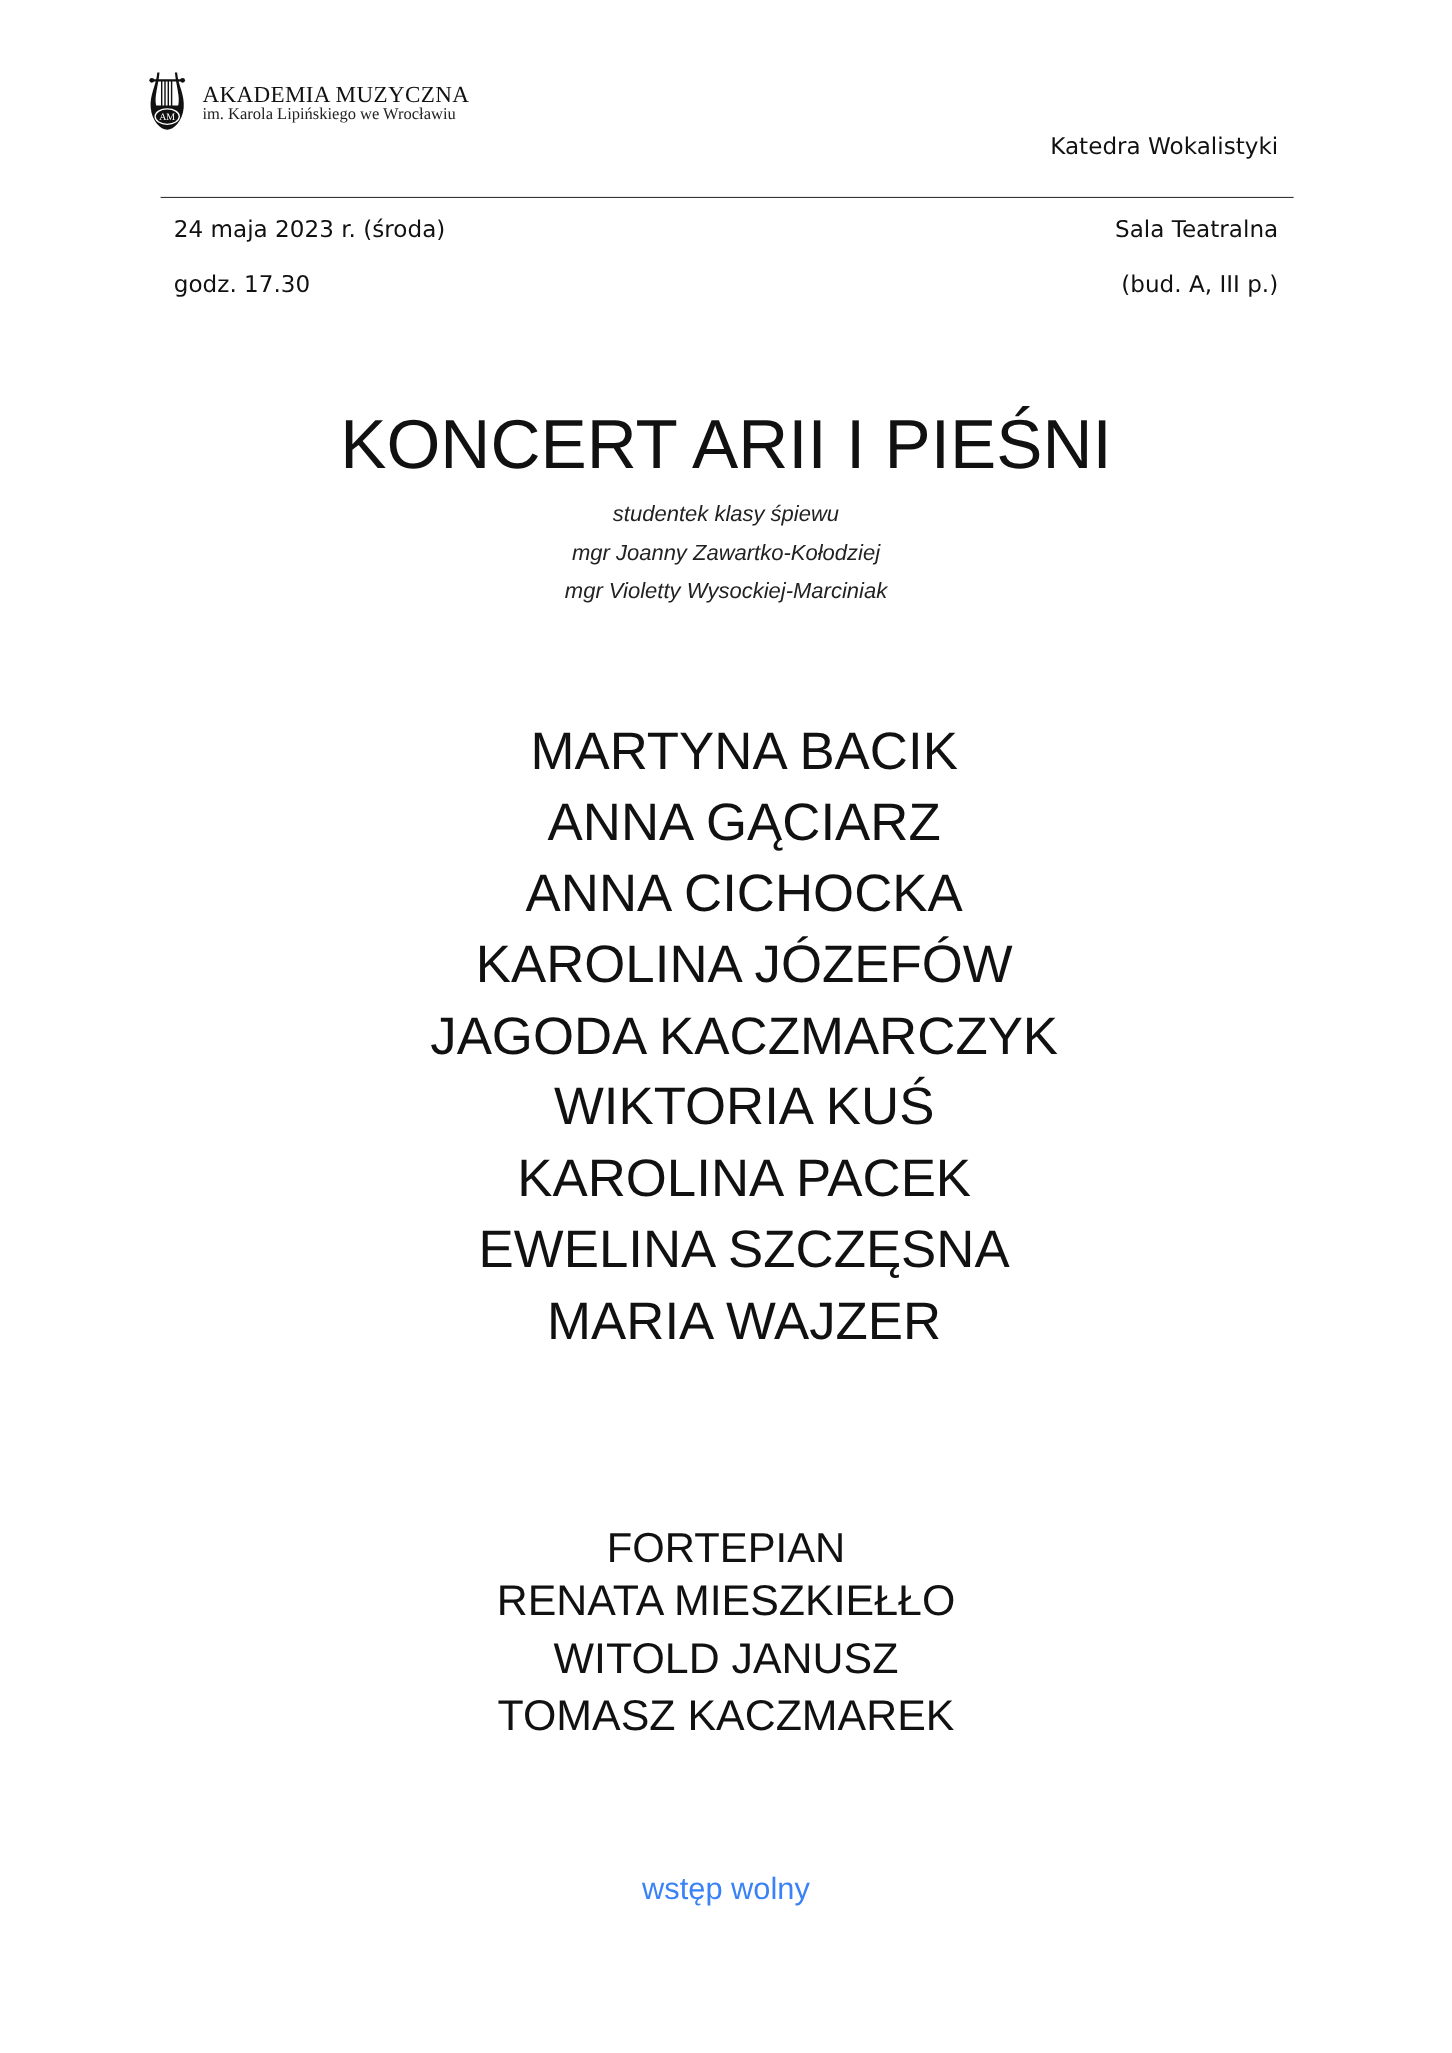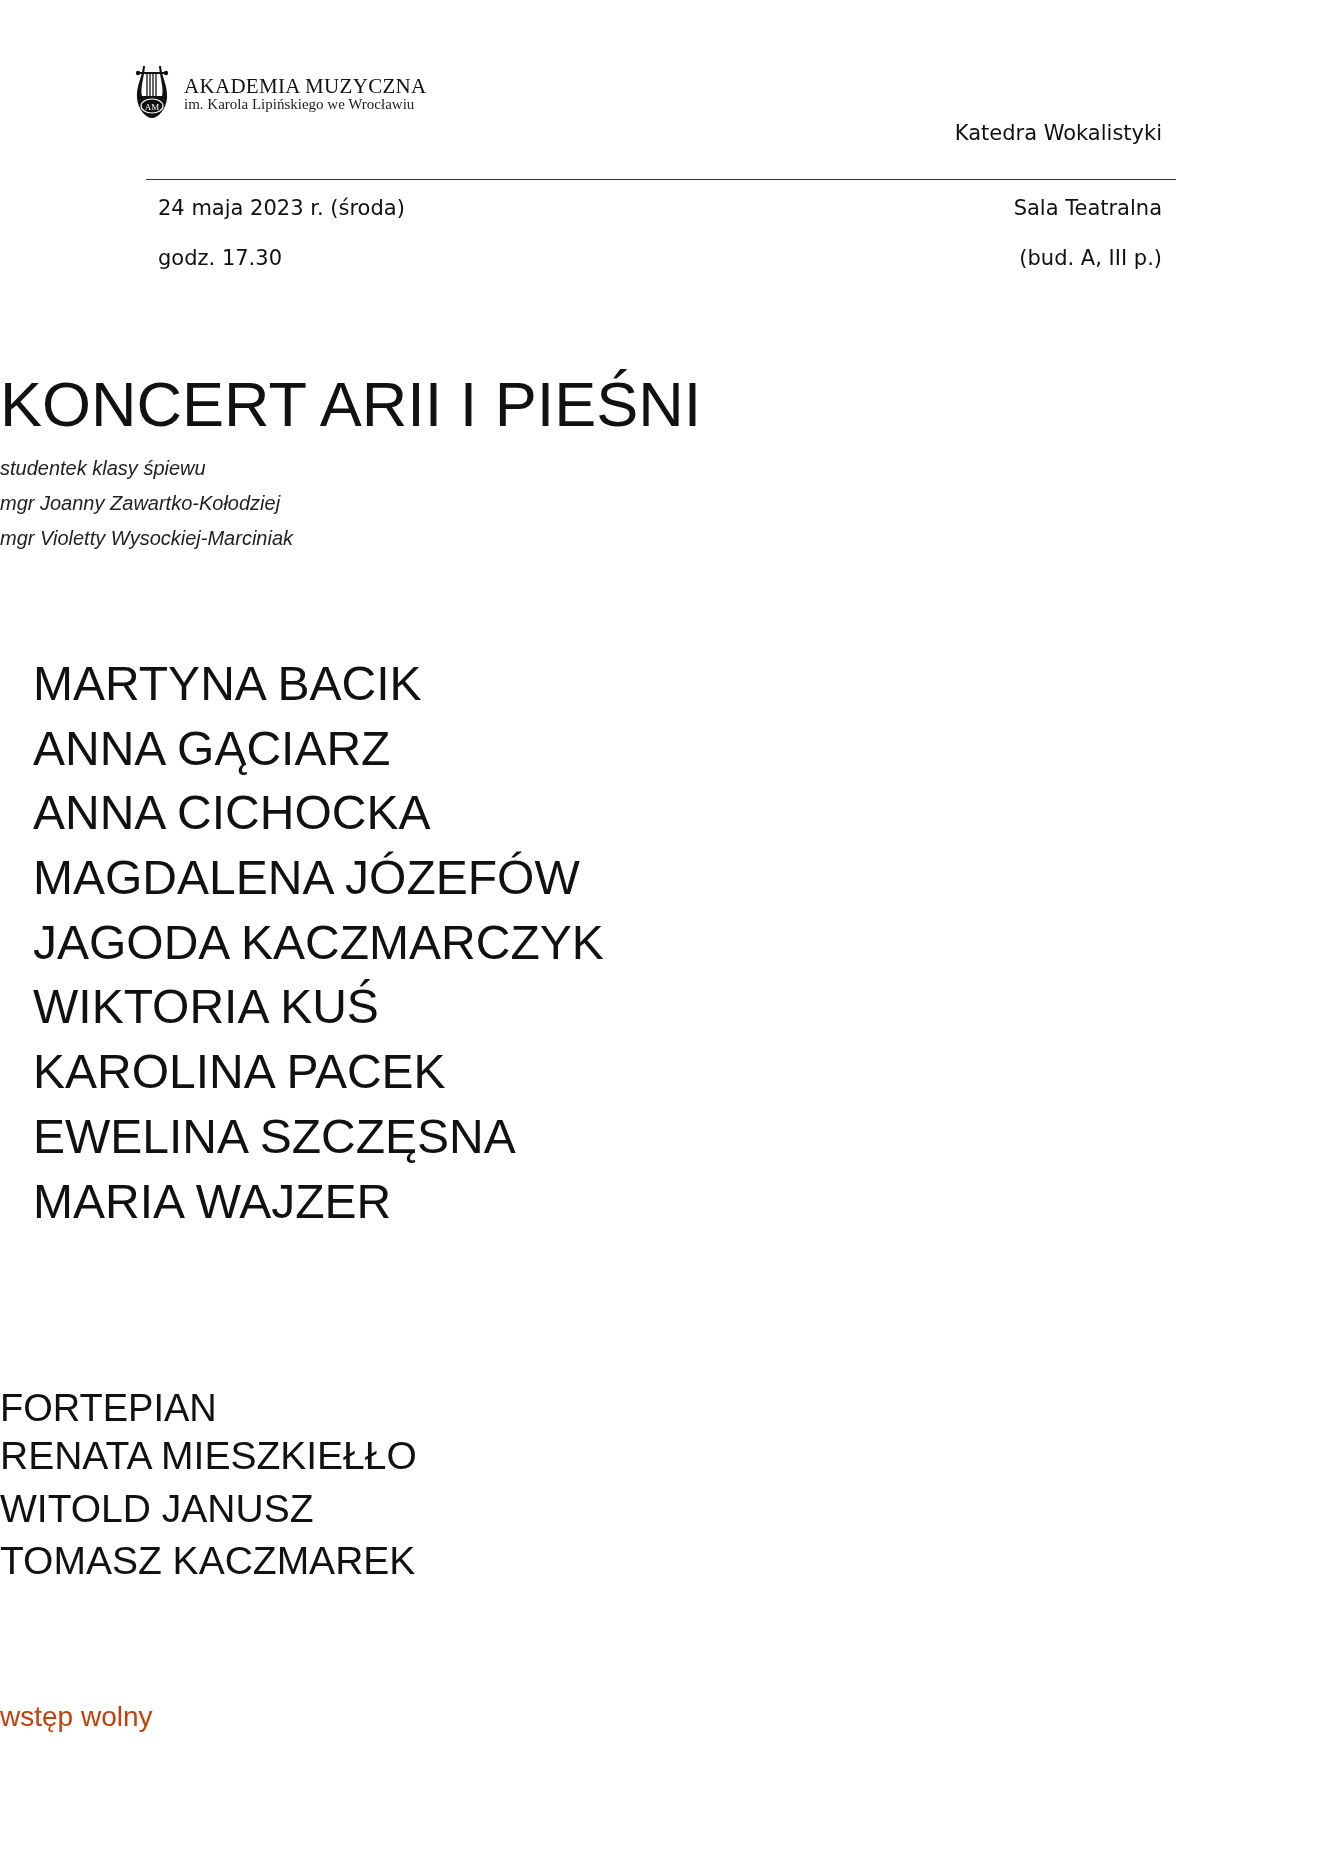--- a/index.html
+++ b/index.html
@@ -8,30 +8,30 @@
   .logo-mark { position:absolute; left:134px; top:64px; width:36px; height:56px; }
   .logo-title { left:184px; top:74px; font-family:"Liberation Serif", serif; font-size:21px; letter-spacing:0.3px; color:#111; }
   .logo-sub { left:184px; top:96px; font-family:"Liberation Serif", serif; font-size:15px; color:#222; }
   .dept { right:158px; top:121px; font-family:"DejaVu Sans", sans-serif; font-size:21px; color:#111; }
   .rule { position:absolute; left:146px; top:179px; width:1030px; height:0; border-top:1.5px solid #333; }
   .meta { font-family:"DejaVu Sans", sans-serif; font-size:21px; color:#111; }
   .date { left:158px; top:196px; }
   .time { left:158px; top:246px; }
   .hall { right:158px; top:196px; }
   .building { right:158px; top:246px; }
-  .center { position:absolute; left:0; width:1320px; }
+  .center { position:absolute; left:0; width:1320px; text-align:center; }
   .title { top:368px; font-size:63px; font-weight:normal; letter-spacing:0; }
   .sub { font-style:italic; font-size:20px; color:#222; line-height:35px; }
   .sub-block { top:451px; }
   .names { top:652px; }
   .name { font-weight:normal; font-size:48px; line-height:64.7px; height:64.7px;margin-left:33px; }
   .piano-label { top:1387px; font-size:38px; }
   .pianists { top:1430px; }
   .pianist { font-weight:normal; font-size:39px; line-height:52.5px; }
-  .admission { top:1701px; font-size:28px; color:#c2410c; }
+  .admission { top:1701px; font-size:28px; color:#3b82f6; }
 </style>
 </head>
 <body>
 
 <div class="logo-mark">
   <svg width="36" height="56" viewBox="0 0 36 56">
     <line x1="4" y1="9" x2="32" y2="9" stroke="#111" stroke-width="2"></line>
     <circle cx="4" cy="9" r="2.2" fill="#111"></circle>
     <circle cx="32" cy="9" r="2.2" fill="#111"></circle>
     <path d="M9 2 C8 14, 2 22, 3 34 C4 46, 12 54, 18 54 C24 54, 32 46, 33 34 C34 22, 28 14, 27 2 L25 2 C26 14, 30 24, 28 32 L8 32 C6 24, 10 14, 11 2 Z" fill="#111"></path>
@@ -59,21 +59,21 @@
 <div class="center sub-block">
   <div class="sub">studentek klasy śpiewu</div>
   <div class="sub">mgr Joanny Zawartko-Kołodziej</div>
   <div class="sub">mgr Violetty Wysockiej-Marciniak</div>
 </div>
 
 <div class="center names">
   <div class="name">MARTYNA BACIK</div>
   <div class="name">ANNA GĄCIARZ</div>
   <div class="name">ANNA CICHOCKA</div>
-  <div class="name">MAGDALENA JÓZEFÓW</div>
+  <div class="name">KAROLINA JÓZEFÓW</div>
   <div class="name">JAGODA KACZMARCZYK</div>
   <div class="name">WIKTORIA KUŚ</div>
   <div class="name">KAROLINA PACEK</div>
   <div class="name">EWELINA SZCZĘSNA</div>
   <div class="name">MARIA WAJZER</div>
 </div>
 
 <div class="center piano-label">FORTEPIAN</div>
 <div class="center pianists">
   <div class="pianist">RENATA MIESZKIEŁŁO</div>

